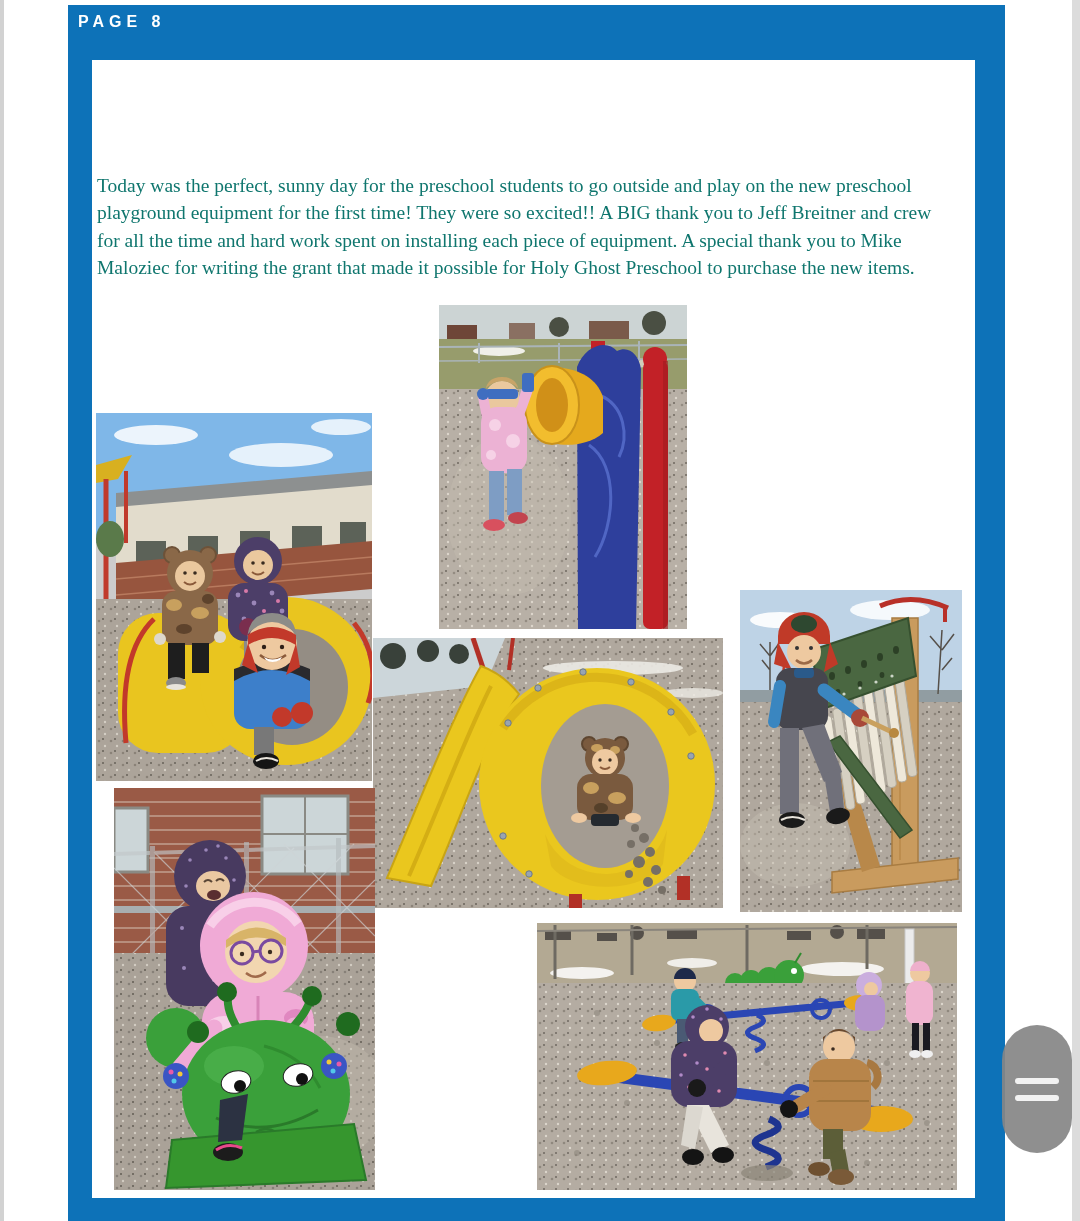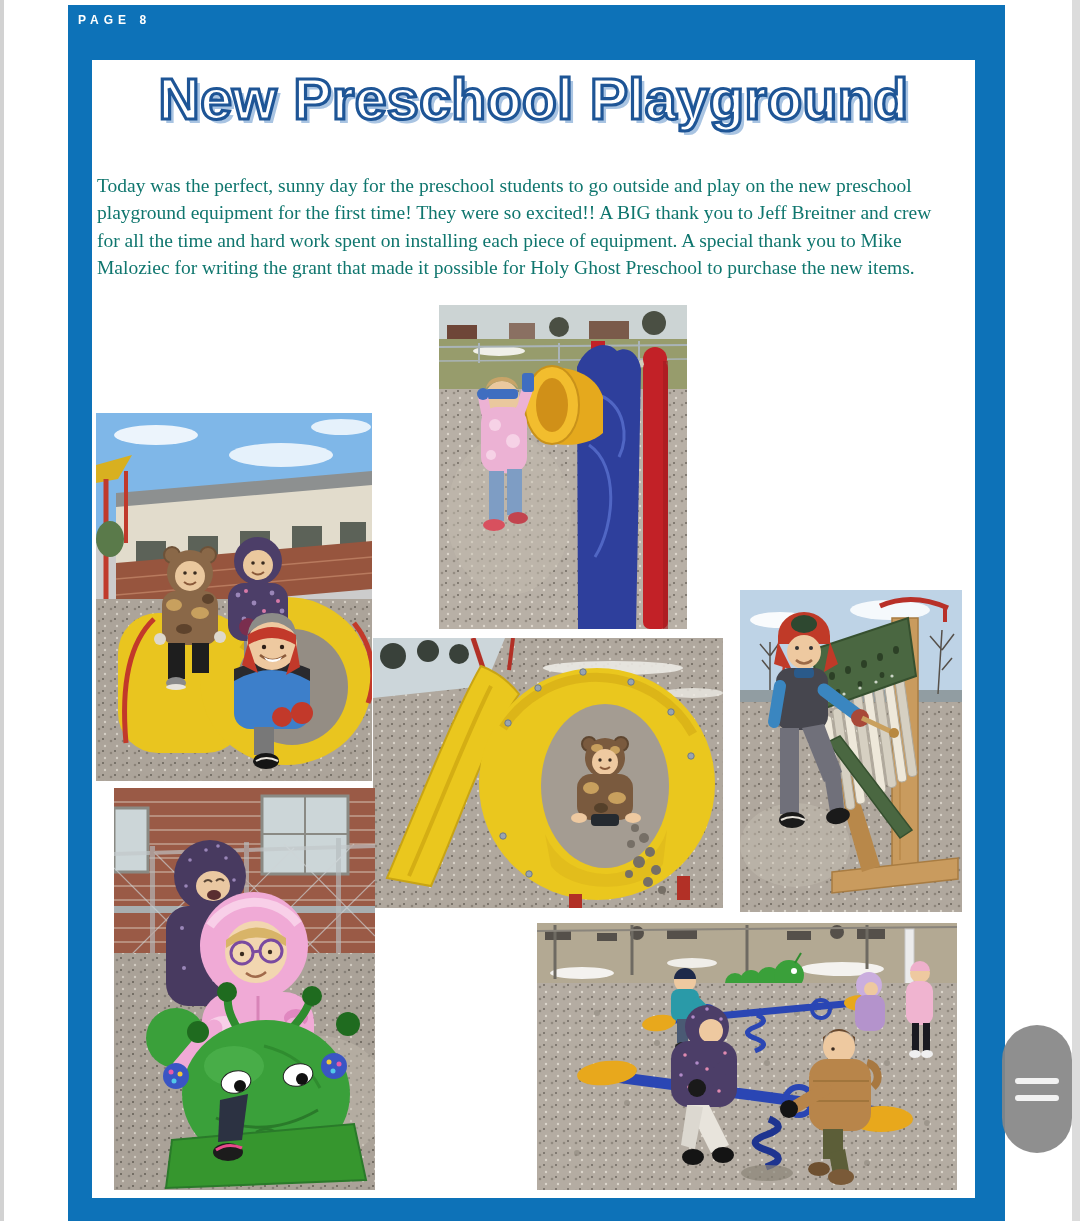--- a/index.html
+++ b/index.html
@@ -7,21 +7,21 @@
               font-family:"Liberation Sans", sans-serif; }
   .screen { position:relative; width:1080px; height:1221px; background:#ffffff; }
 
   .edge-strip { position:absolute; top:0; height:1221px; background:#d2d2d2; }
   .edge-strip.left  { left:0;  width:4px; }
   .edge-strip.right { right:0; width:8px; background:#dcdcdc; }
 
   .page-frame { position:absolute; left:68px; top:5px; width:937px; height:1216px;
                 background:#0d72b8; }
   .page-label { position:absolute; left:10px; top:8px; color:#ffffff; font-weight:bold;
-                font-size:12px; letter-spacing:5px; }
+                font-size:16px; letter-spacing:5px; }
   .page-inner { position:absolute; left:24px; top:55px; width:883px; height:1138px;
                 background:#ffffff; }
 
   .title { position:absolute; top:6px; left:0; right:0; text-align:center;
            font-size:57px; font-weight:bold; letter-spacing:0.5px; color:#ffffff;
            -webkit-text-stroke:3.2px #1e5596;
            text-shadow:4px 4px 0 #a9c4e2; white-space:nowrap; }
 
   .body-text { position:absolute; left:5px; top:112px; width:858px;
                font-family:"Liberation Serif", serif; font-size:19.5px;
@@ -46,21 +46,20 @@
 <body>
 
 <div class="screen">
   <div class="edge-strip left"></div>
   <div class="edge-strip right"></div>
 
   <div class="page-frame">
     <div class="page-label">PAGE 8</div>
 
     <div class="page-inner">
-      <h1 class="title">New Preschool Playground</h1>
       <p class="body-text">Today was the perfect, sunny day for the preschool students to go outside and play on the new preschool playground equipment for the first time! They were so excited!! A BIG thank you to Jeff Breitner and crew for all the time and hard work spent on installing each piece of equipment. A special thank you to Mike Maloziec for writing the grant that made it possible for Holy Ghost Preschool to purchase the new items.</p>
 
       <figure class="photo photo-1" role="img" aria-label="Preschooler in a pink coat looking through a blue viewer next to a yellow megaphone funnel on a blue play panel with red posts">
         <svg viewBox="0 0 248 324">
           <defs>
               <pattern id="p1g" width="12" height="12" patternUnits="userSpaceOnUse">
             <rect width="12" height="12" fill="#b8b0a6"></rect>
             <circle cx="3" cy="4" r="1.3" fill="#948c82"></circle>
                 <circle cx="9" cy="9" r="1.2" fill="#ddd6cc"></circle>
             <circle cx="7" cy="2" r="1" fill="#6e685f"></circle>

